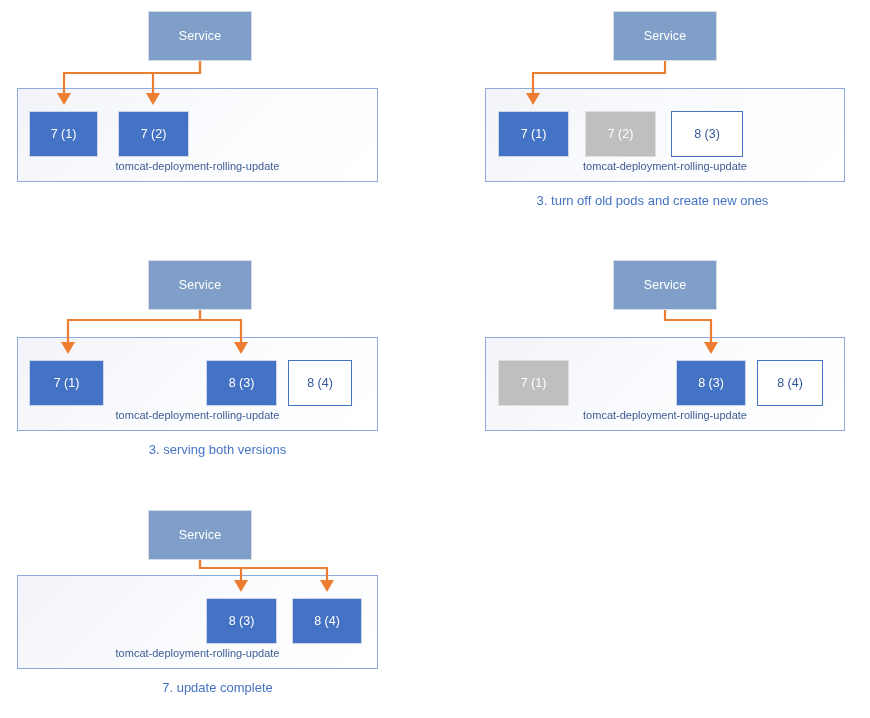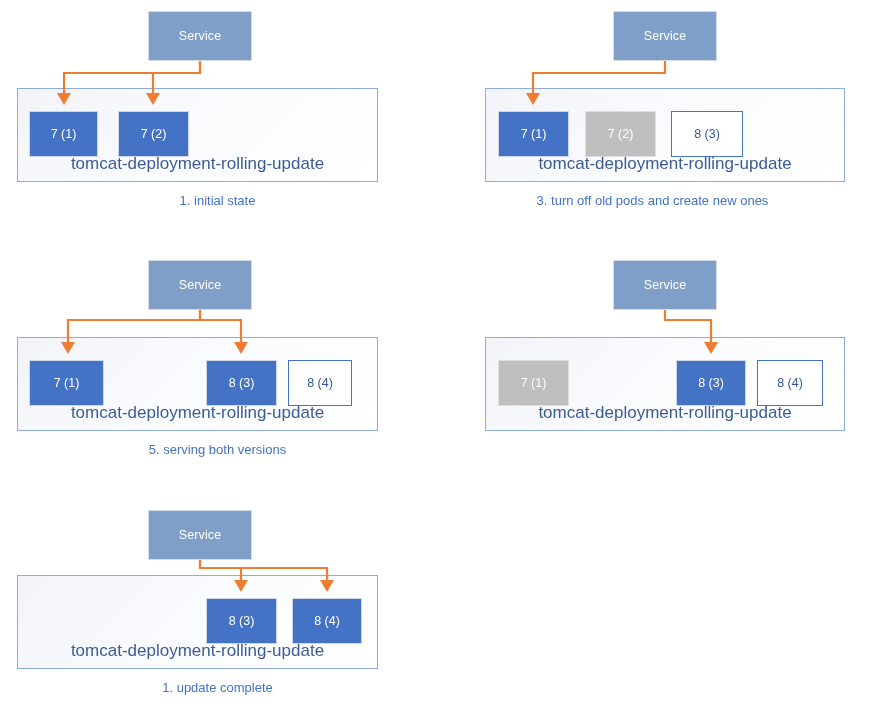--- a/index.html
+++ b/index.html
@@ -61,21 +61,21 @@
     background: linear-gradient(135deg, #f2f4f9 0%, #fbfcfe 55%, #ffffff 100%);
     z-index: 1;
   }
   .deployment-label {
     position: absolute;
     left: 0;
     right: 0;
     bottom: 9px;
     text-align: center;
     color: #3E5C94;
-    font-size: 17px;
+    font-size: 11px;
     line-height: 1;
   }
 
   
   .pod {
     position: absolute;
     box-sizing: border-box;
     display: flex;
     align-items: center;
     justify-content: center;
@@ -156,21 +156,20 @@
       <span>7 (2)</span>
     </div>
 
     <svg class="connector-layer" viewBox="0 0 435 240">
       <path class="conn-line" d="M200,61 L200,73 L64,73 L64,94"></path>
       <path class="conn-line" d="M200,61 L200,73 L153,73 L153,94"></path>
       <polygon class="conn-head" points="57,93 71,93 64,105"></polygon>
       <polygon class="conn-head" points="146,93 160,93 153,105"></polygon>
     </svg>
 
-    <div class="caption" style="top:194px;">1. initial state</div>
   </div>
 
   <div class="panel panel-2">
 
     <div class="service-box" style="left:178px; top:11px;">
       <span class="service-label">Service</span>
     </div>
 
     <div class="deployment-box" style="left:50px; top:88px; width:360px; height:94px;">
       <div class="deployment-label">tomcat-deployment-rolling-update</div>
@@ -214,21 +213,21 @@
       <span>8 (4)</span>
     </div>
 
     <svg class="connector-layer" viewBox="0 0 435 240">
       <path class="conn-line" d="M200,62 L200,72 L68,72 L68,95"></path>
       <path class="conn-line" d="M200,62 L200,72 L241,72 L241,95"></path>
       <polygon class="conn-head" points="61,94 75,94 68,106"></polygon>
       <polygon class="conn-head" points="234,94 248,94 241,106"></polygon>
     </svg>
 
-    <div class="caption" style="top:195px;">5. serving both versions</div>
+    <div class="caption" style="top:195px;">3. serving both versions</div>
   </div>
 
   <div class="panel panel-4">
 
     <div class="service-box" style="left:178px; top:12px;">
       <span class="service-label">Service</span>
     </div>
 
     <div class="deployment-box" style="left:50px; top:89px; width:360px; height:94px;">
       <div class="deployment-label">tomcat-deployment-rolling-update</div>
@@ -268,16 +267,16 @@
       <span>8 (4)</span>
     </div>
 
     <svg class="connector-layer" viewBox="0 0 435 240">
       <path class="conn-line" d="M200,64 L200,72 L241,72 L241,85"></path>
       <path class="conn-line" d="M200,64 L200,72 L327,72 L327,85"></path>
       <polygon class="conn-head" points="234,84 248,84 241,96"></polygon>
       <polygon class="conn-head" points="320,84 334,84 327,96"></polygon>
     </svg>
 
-    <div class="caption" style="top:185px;">1. update complete</div>
+    <div class="caption" style="top:185px;">7. update complete</div>
   </div>
 
 </div>
 
 </body></html>

